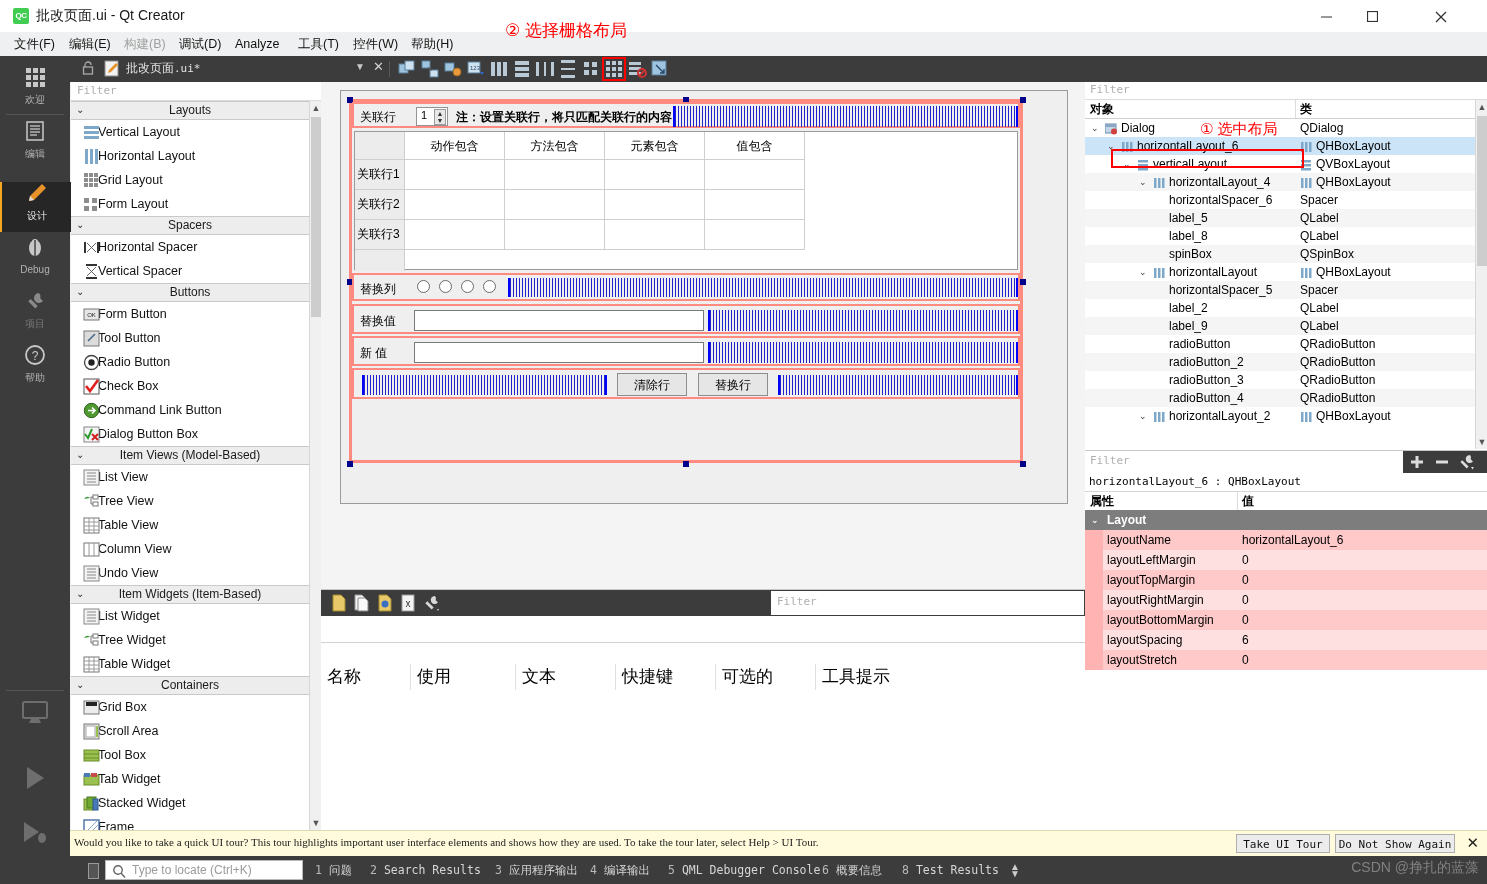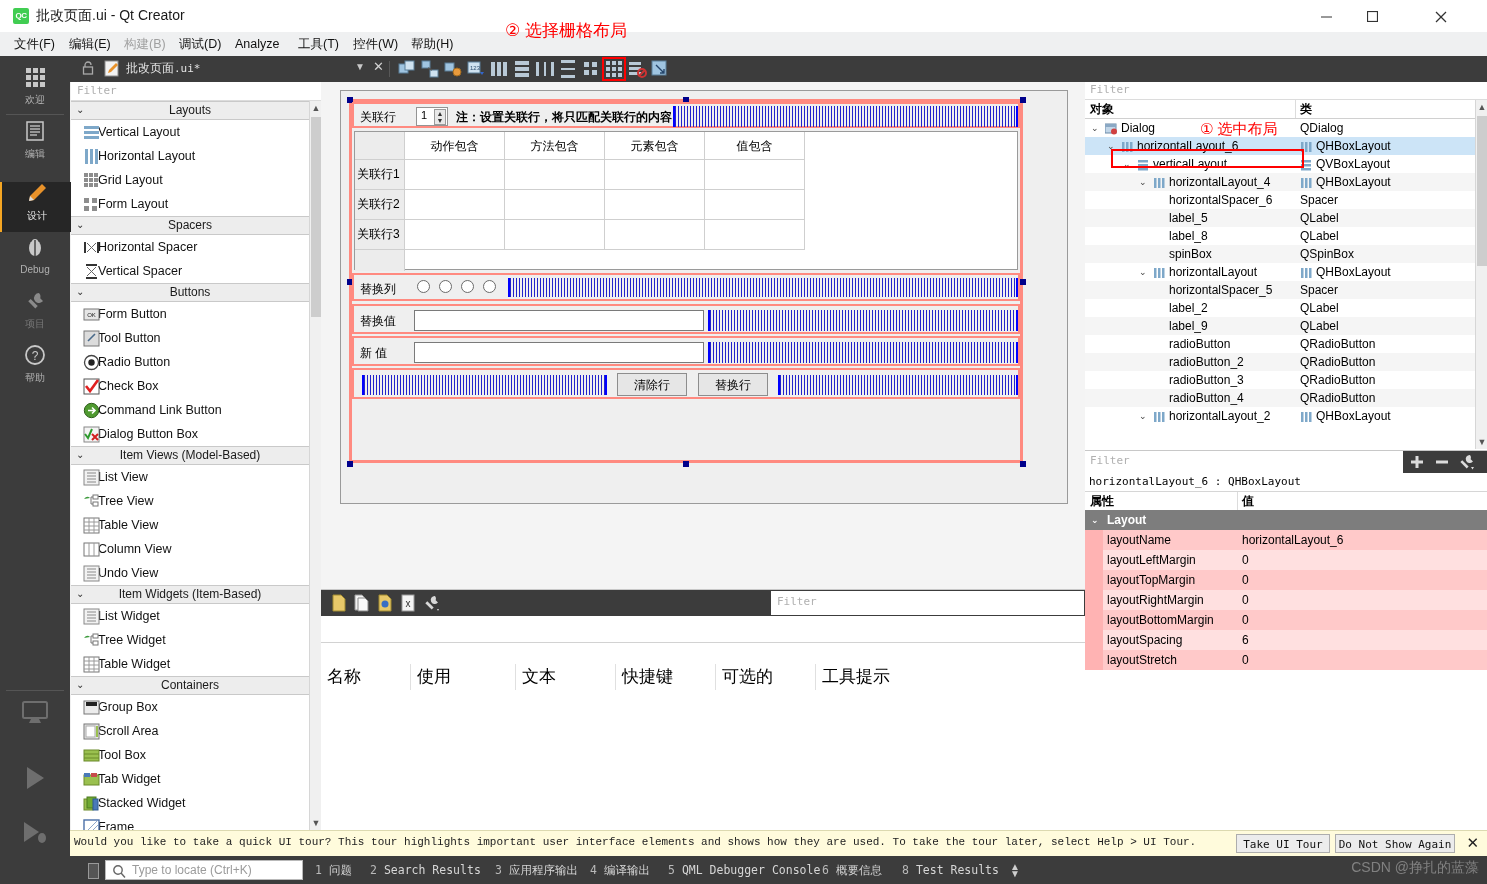--- a/index.html
+++ b/index.html
@@ -139,21 +139,21 @@
   .pe-hdr .sep{position:absolute;left:152px;top:0;width:1px;height:18px;background:#dcdcdc;}
   .pe-group{position:relative;height:20px;line-height:20px;background:#7d7d7d;color:#fff;font-size:12px;font-weight:bold;padding-left:22px;}
   .pe-group .chev{position:absolute;left:6px;top:0;font-size:9px;}
   .pe-row{position:relative;height:20px;line-height:20px;font-size:12px;}
   .pe-row .k{position:absolute;left:22px;top:0;}
   .pe-row .v{position:absolute;left:157px;top:0;}
   .pe-row .mk{position:absolute;left:0;top:0;width:18px;height:20px;}
 
   
   .banner{position:absolute;left:70px;top:830px;width:1417px;height:26px;background:#fffbdc;border-top:1px solid #dcd9b0;}
-  .banner-text{position:absolute;left:4px;top:5px;font-family:Liberation Mono, monospace;font-size:11px;color:#222;white-space:nowrap;}
+  .banner-text{position:absolute;left:4px;top:5px;font-family:Liberation Serif, serif;font-size:11px;color:#222;white-space:nowrap;}
   .banner-btn{position:absolute;top:3px;height:19px;line-height:19px;background:#ececec;border:1px solid #adadad;box-sizing:border-box;font-family:"DejaVu Sans Mono","Liberation Mono",monospace;font-size:11px;text-align:center;color:#111;}
   .banner-x{position:absolute;right:8px;top:3px;font-size:15px;color:#222;}
 
   
   .statusbar{position:absolute;left:0;top:856px;width:1487px;height:28px;background:#3c3c3c;}
   .sb-toggle{position:absolute;left:88px;top:7px;width:9px;height:14px;border:1px solid #999;background:#555;}
   .locator{position:absolute;left:105px;top:4px;width:198px;height:20px;background:#fff;border:1px solid #b9b9b9;box-sizing:border-box;}
   .locator .ph{position:absolute;left:26px;top:2px;color:#9b9b9b;font-size:12px;}
   .locator .mg{position:absolute;left:6px;top:3px;}
   .sb-item{position:absolute;top:6px;height:16px;line-height:16px;font-size:11.5px;color:#d6d6d6;white-space:nowrap;font-family:"DejaVu Sans Mono","Liberation Mono",monospace;}
@@ -662,21 +662,21 @@
 
       <div class="wb-cat">
         <span class="chev">⌄</span>
         <span>Containers</span>
       </div>
       <div class="wb-item">
         <span class="wb-ic"><svg width="17" height="17" viewBox="0 0 17 17">
               <rect x="1" y="2" width="15" height="13" fill="#ececec" stroke="#777"></rect>
               <rect x="3" y="3" width="11" height="4" fill="#222"></rect>
             </svg></span>
-        <span>Group Box</span>
+        <span>Grid Box</span>
       </div>
       <div class="wb-item">
         <span class="wb-ic"><svg width="17" height="17" viewBox="0 0 17 17">
               <rect x="1" y="1" width="15" height="15" fill="#e8e8e8" stroke="#777"></rect>
               <rect x="3" y="3" width="9" height="11" fill="#fff" stroke="#aaa"></rect>
               <rect x="13" y="3" width="2" height="11" fill="#9ac04f"></rect>
             </svg></span>
         <span>Scroll Area</span>
       </div>
       <div class="wb-item">

